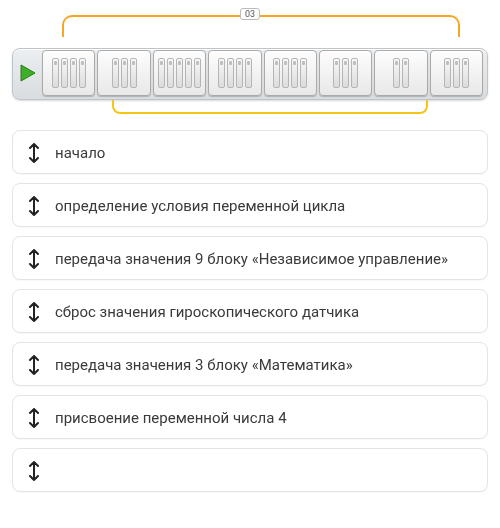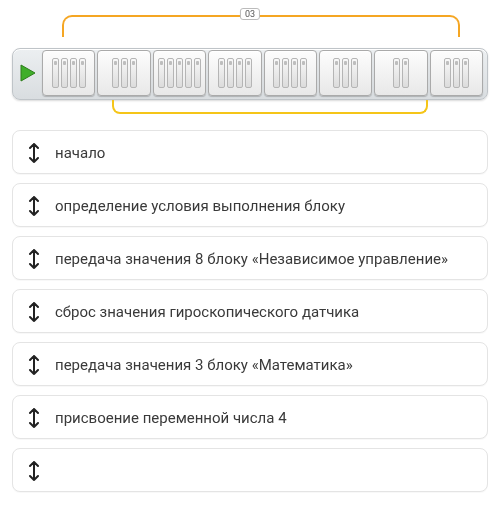--- a/index.html
+++ b/index.html
@@ -258,29 +258,29 @@
         </svg>
     </span>
     <span class="label">начало</span>
   </div>
   <div class="item">
     <span class="drag">
       <svg width="12" height="20" viewBox="0 0 12 20">
           <path d="M6 1 L2 5 M6 1 L10 5 M6 1 L6 19 M6 19 L2 15 M6 19 L10 15" stroke="#222" stroke-width="2" fill="none" stroke-linecap="round"></path>
         </svg>
     </span>
-    <span class="label">определение условия выполнения блоку</span>
-  </div>
-  <div class="item">
-    <span class="drag">
-      <svg width="12" height="20" viewBox="0 0 12 20">
-          <path d="M6 1 L2 5 M6 1 L10 5 M6 1 L6 19 M6 19 L2 15 M6 19 L10 15" stroke="#222" stroke-width="2" fill="none" stroke-linecap="round"></path>
-        </svg>
-    </span>
-    <span class="label">передача значения 8 блоку «Независимое управление»</span>
+    <span class="label">определение условия переменной цикла</span>
+  </div>
+  <div class="item">
+    <span class="drag">
+      <svg width="12" height="20" viewBox="0 0 12 20">
+          <path d="M6 1 L2 5 M6 1 L10 5 M6 1 L6 19 M6 19 L2 15 M6 19 L10 15" stroke="#222" stroke-width="2" fill="none" stroke-linecap="round"></path>
+        </svg>
+    </span>
+    <span class="label">передача значения 9 блоку «Независимое управление»</span>
   </div>
   <div class="item">
     <span class="drag">
       <svg width="12" height="20" viewBox="0 0 12 20">
           <path d="M6 1 L2 5 M6 1 L10 5 M6 1 L6 19 M6 19 L2 15 M6 19 L10 15" stroke="#222" stroke-width="2" fill="none" stroke-linecap="round"></path>
         </svg>
     </span>
     <span class="label">сброс значения гироскопического датчика</span>
   </div>
   <div class="item">

